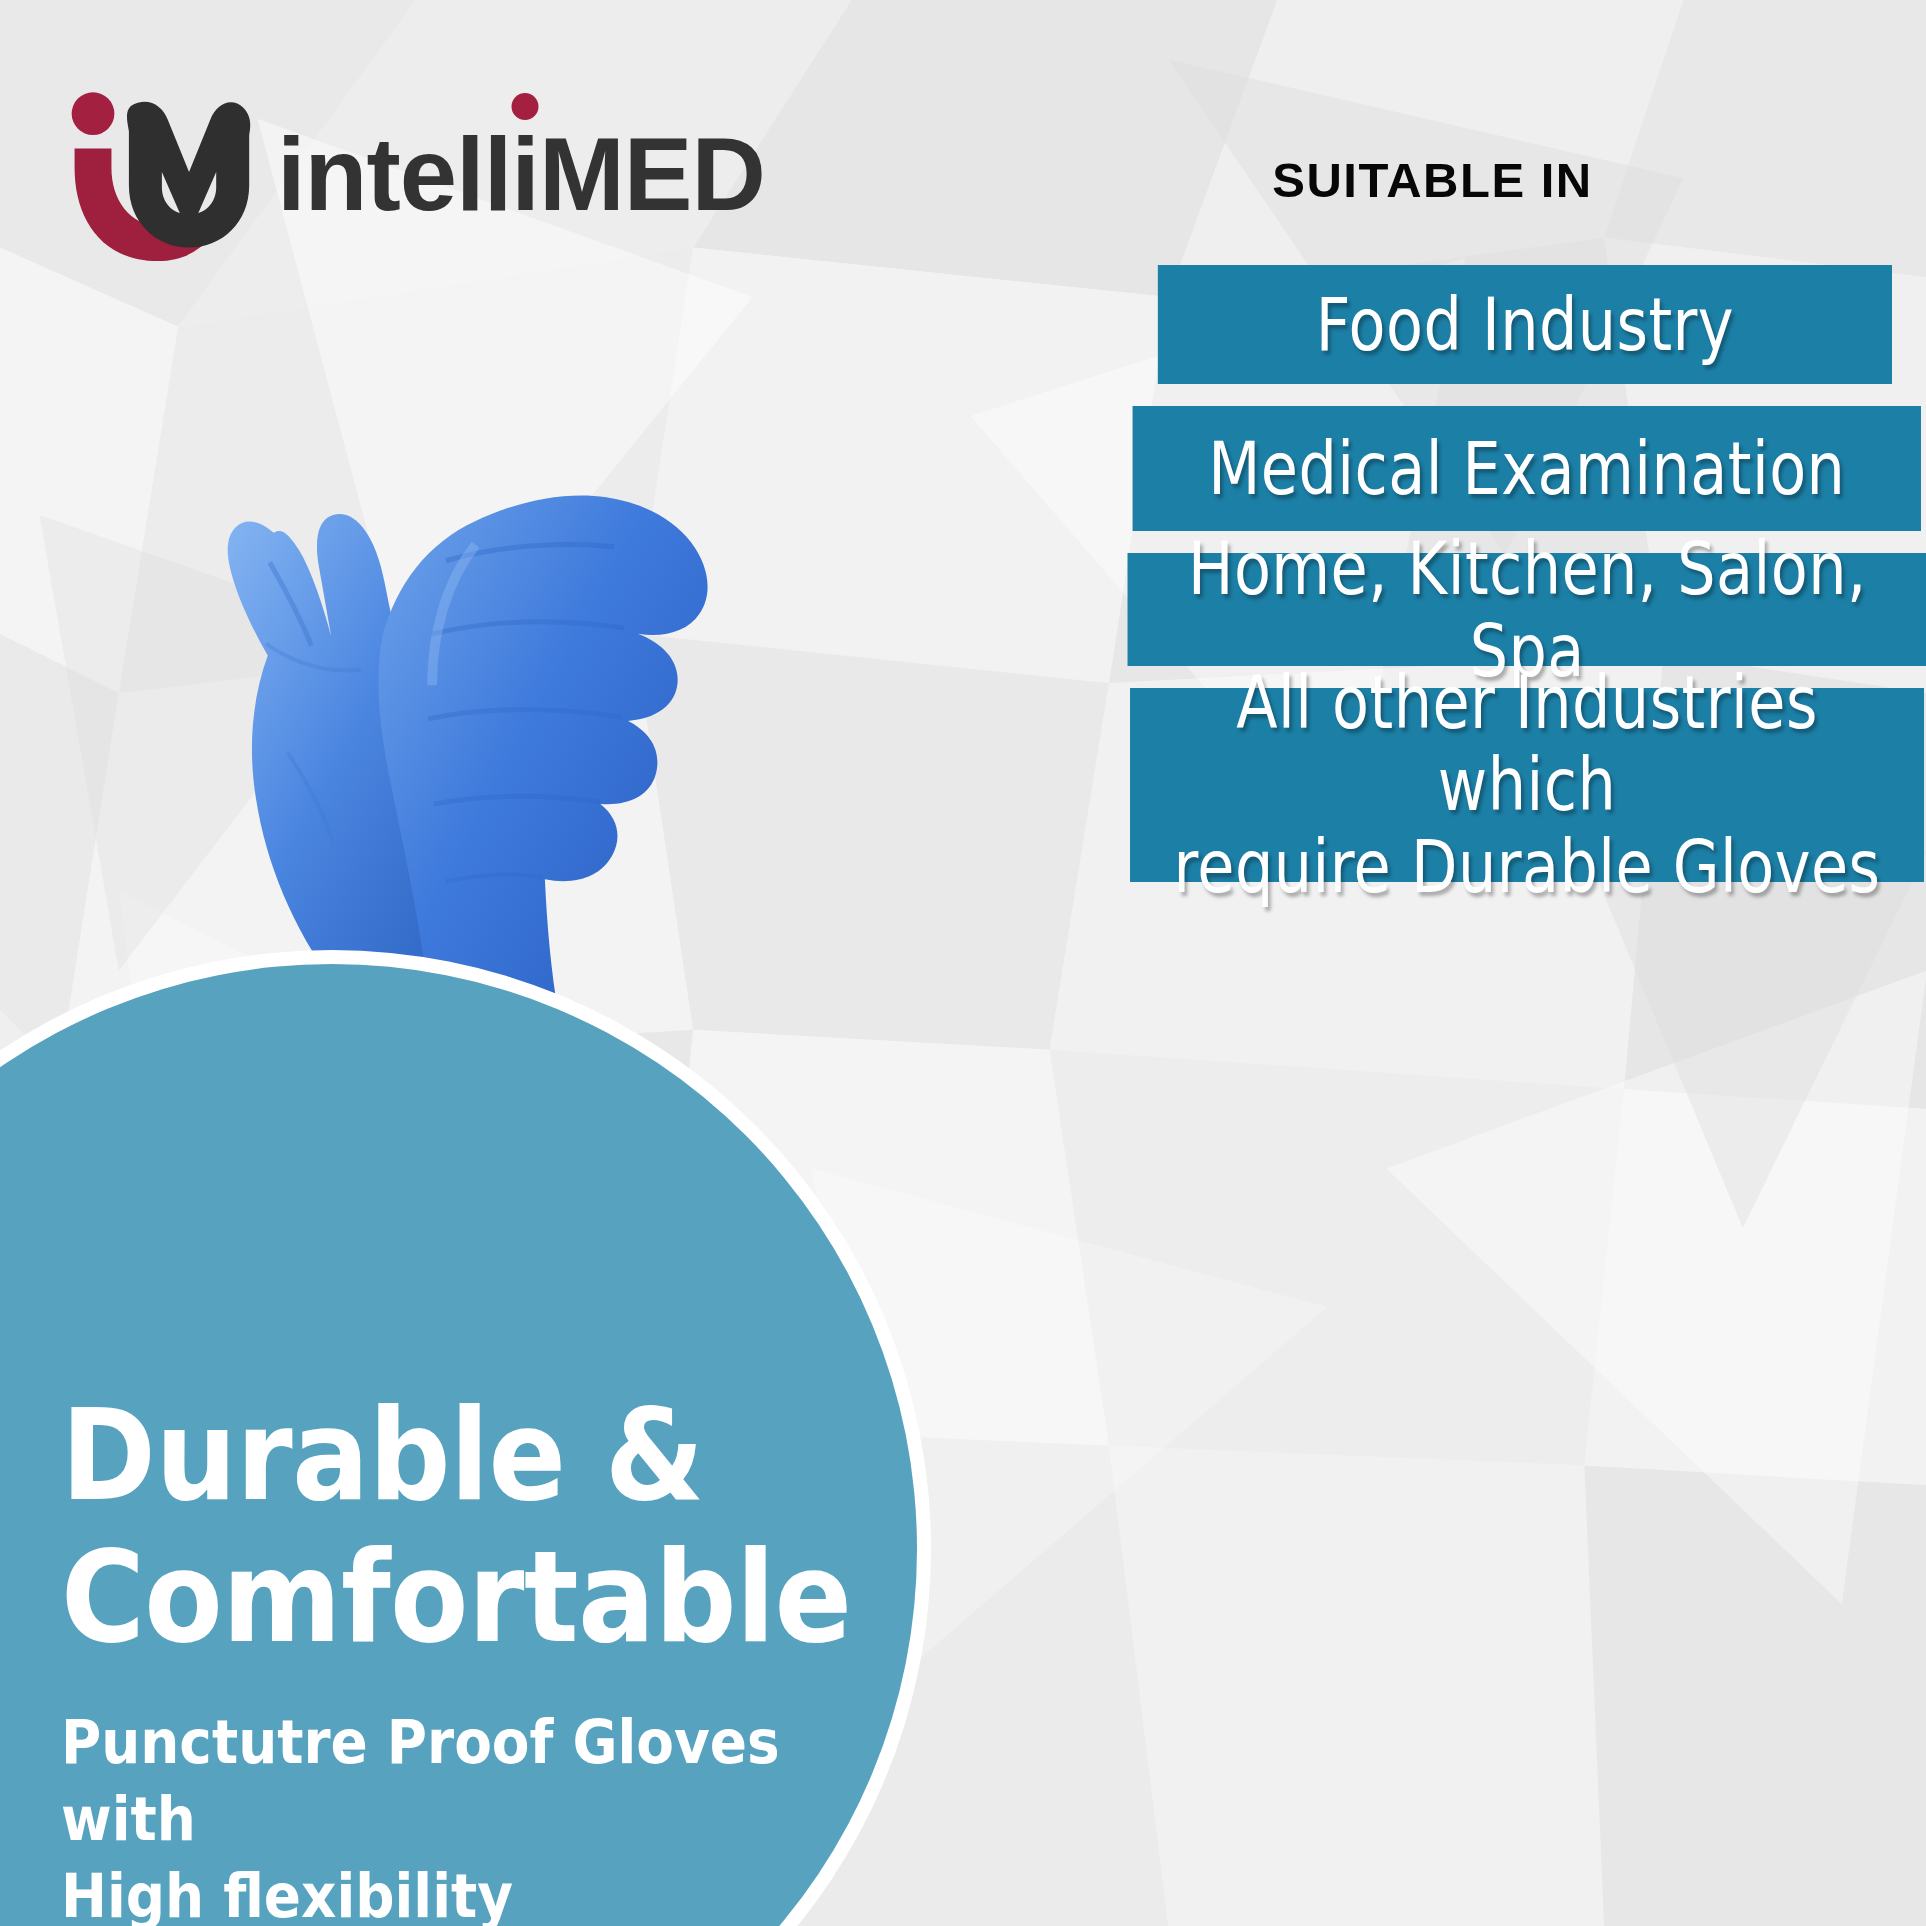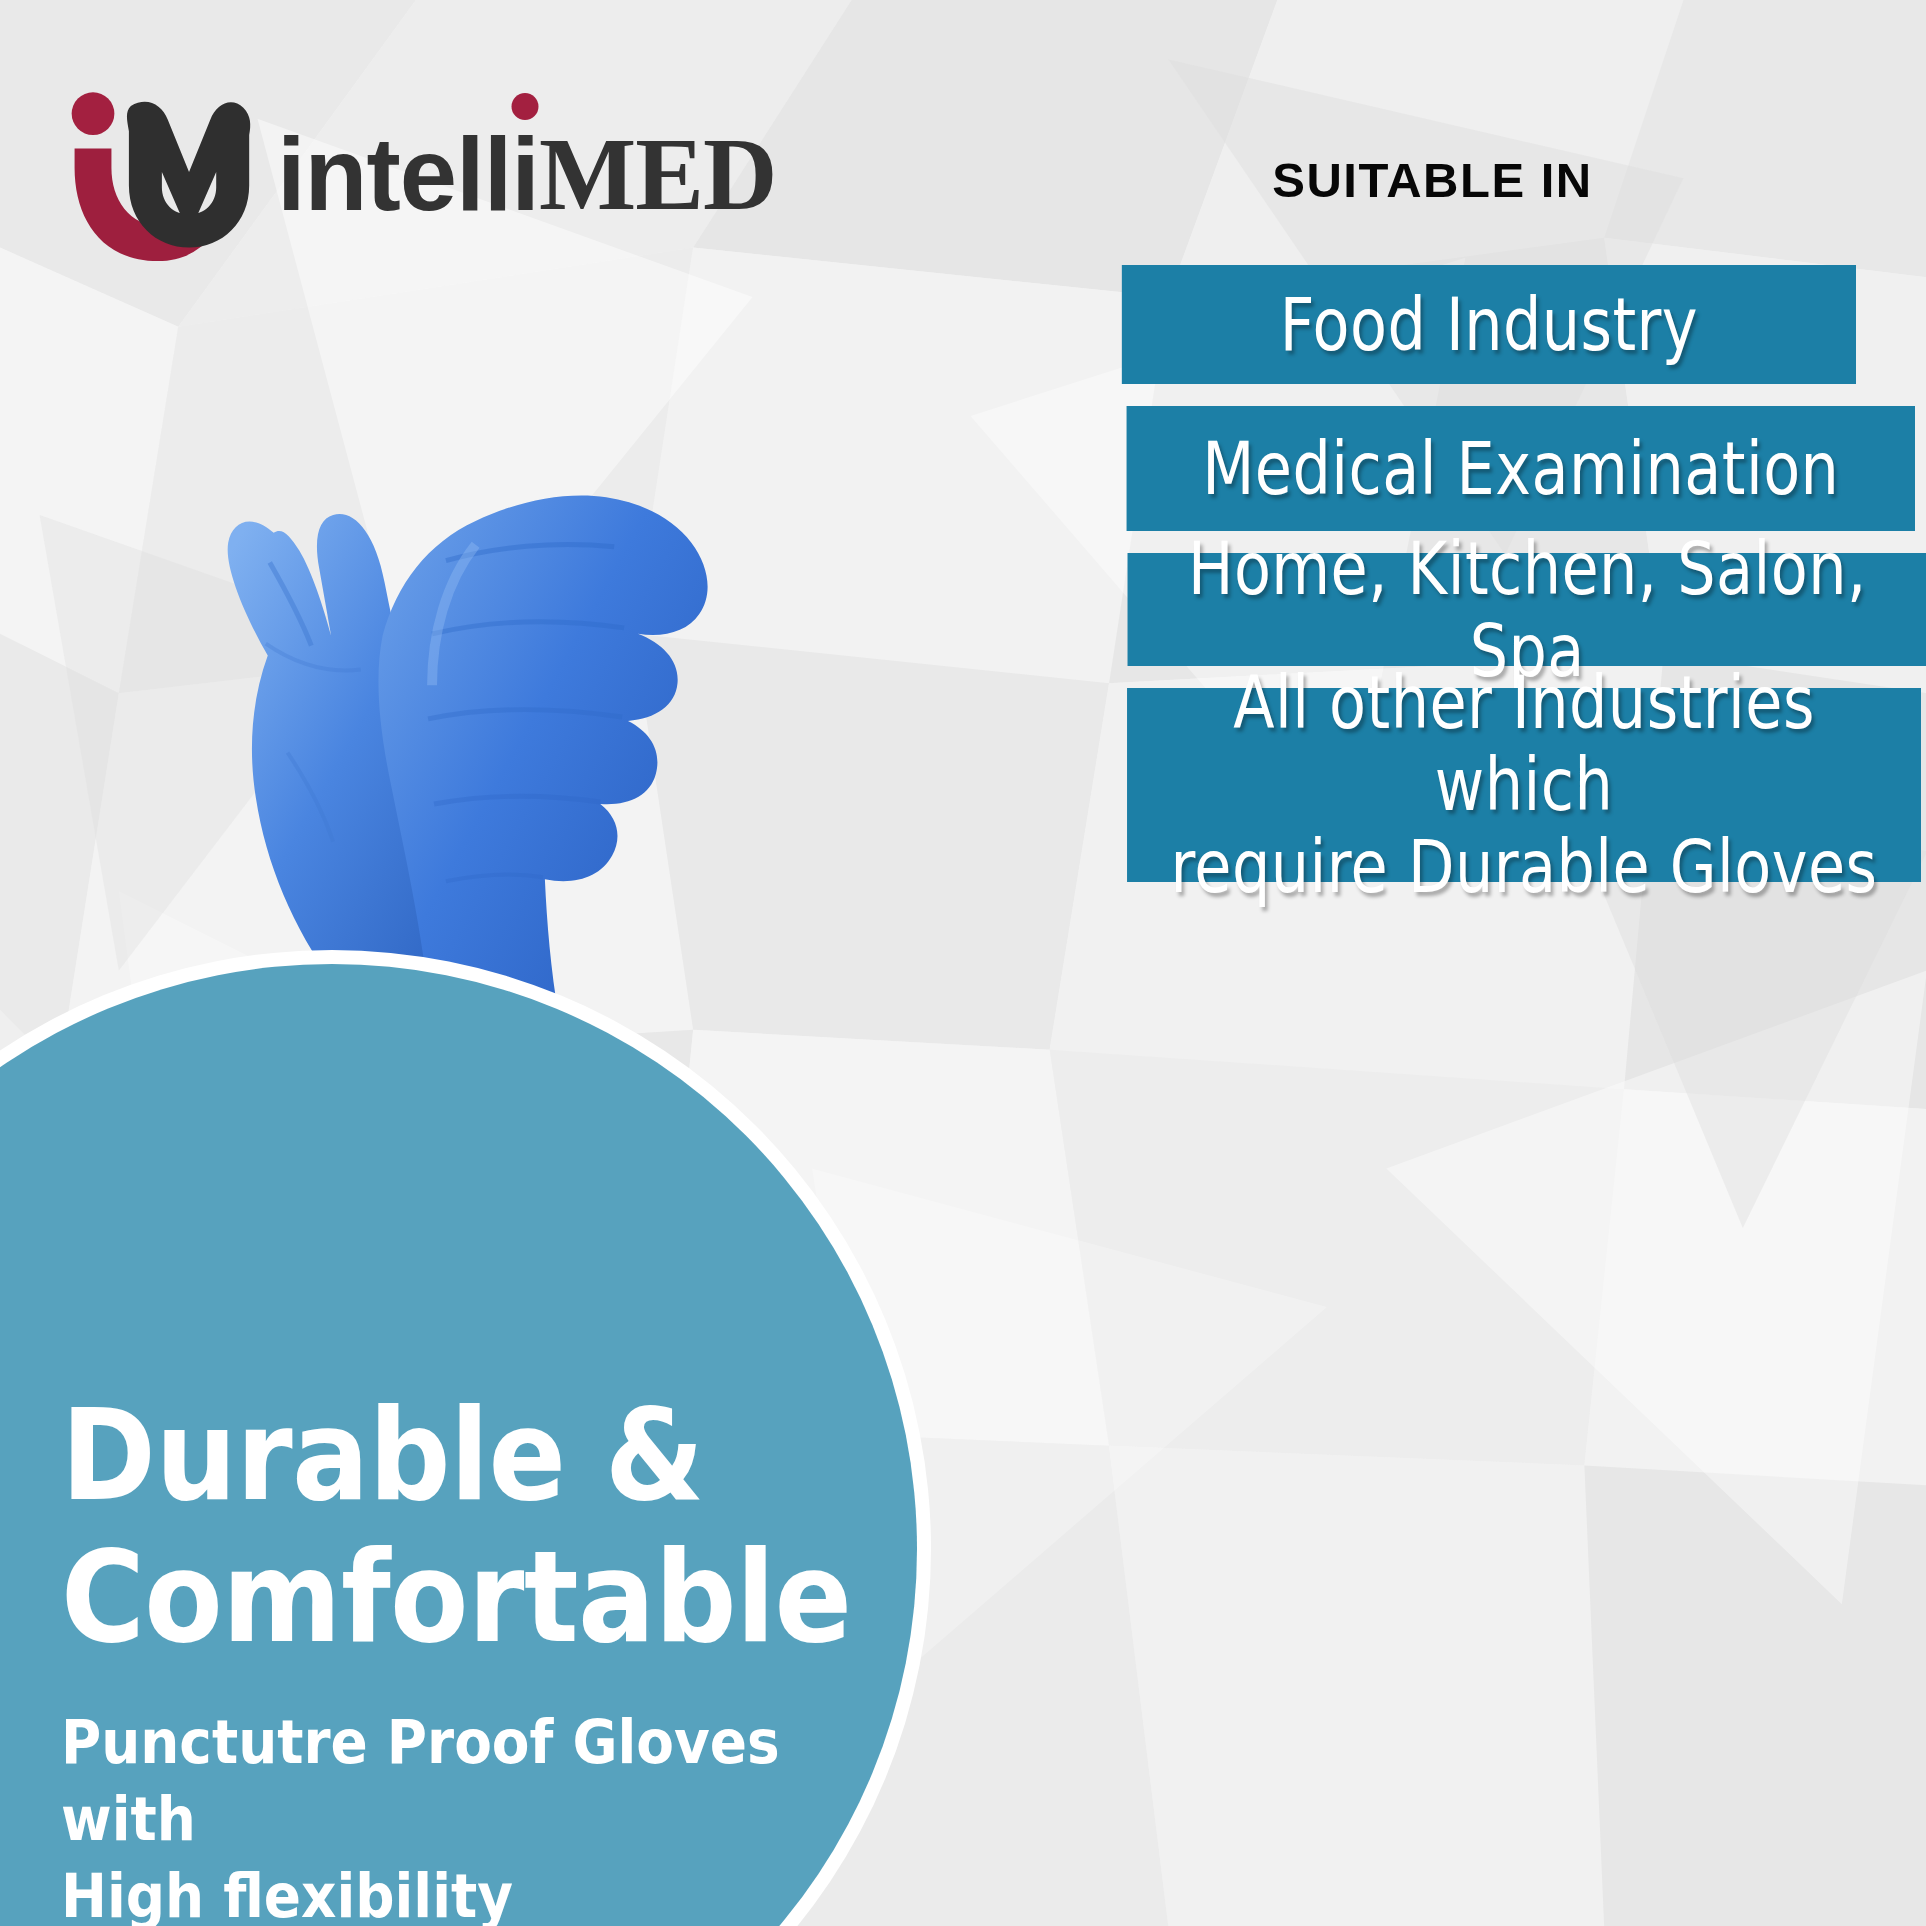--- a/index.html
+++ b/index.html
@@ -46,21 +46,21 @@
     align-items: flex-end;
     font-size: 103px;
     font-weight: bold;
     letter-spacing: -1px;
     color: #333333;
     line-height: 1;
     position: relative;
     top: 6px;
   }
   .logo-word .seg-light { font-weight: bold; }
-  .logo-word .seg-bold  { font-weight: bold; font-family: Liberation Serif, serif; }
+  .logo-word .seg-bold  { font-weight: bold; }
   .dotted-i {
     position: relative;
     display: inline-block;
   }
   .dotted-i .idot {
     position: absolute;
     left: 50%;
     transform: translateX(-50%);
     top: -30px;
     width: 27px;
@@ -83,21 +83,21 @@
     line-height: 1;
   }
 
   
   .bars {
     position: absolute;
     right: 0px;
     top: 265px;
     display: flex;
     flex-direction: column;
-    align-items: flex-start;
+    align-items: center;
     gap: 22px;
   }
   .bar {
     background: #1C7FA6;
     color: #ffffff;
     display: flex;
     align-items: center;
     justify-content: center;
     text-align: center;
     font-family: "DejaVu Sans Condensed", "Liberation Sans Narrow", "Liberation Sans", sans-serif;

